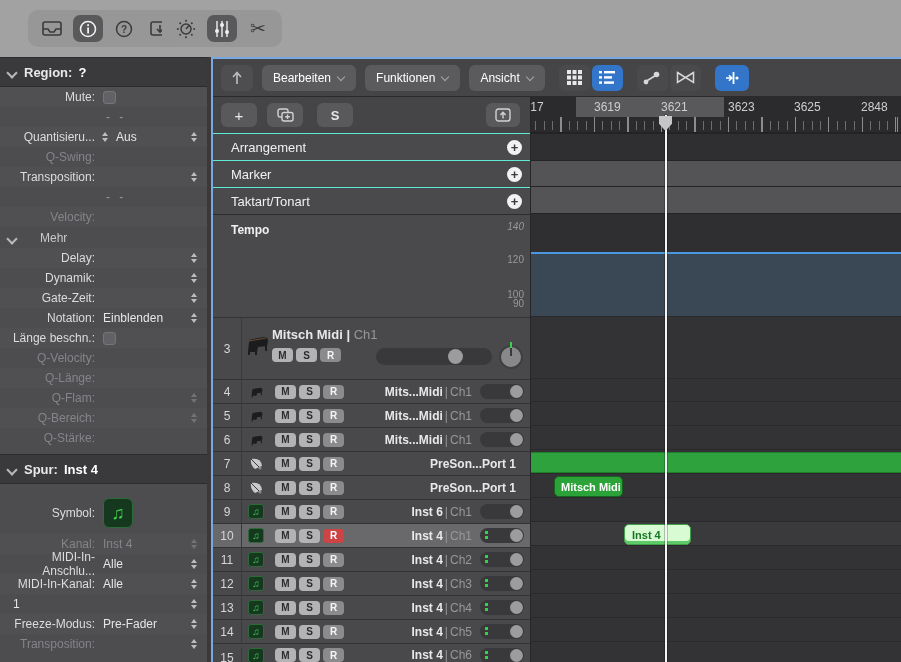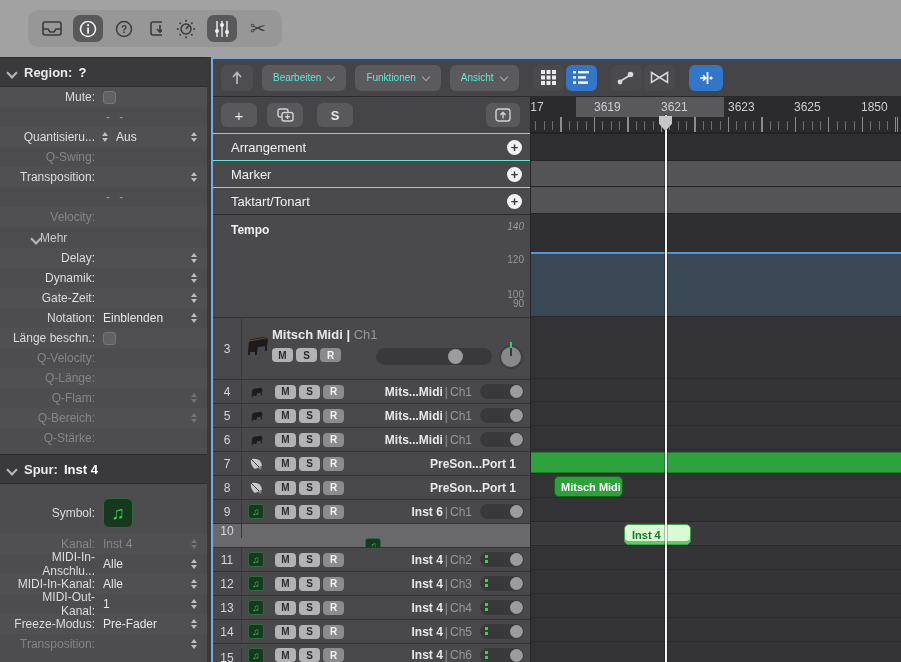--- a/index.html
+++ b/index.html
@@ -32,33 +32,33 @@
   .lbl { width:90px; text-align:right; padding-right:5px; flex:none; color:#dcdcde; }
   .val { color:#e6e6e8; margin-left:3px; }
   .dim .lbl, .dim .val { color:#84848a; }
   .dashes { margin-left:6px; color:#9a9a9e; letter-spacing:3px; }
   .stp { display:flex; flex-direction:column; gap:2px; align-items:center; margin-left:2px; }
   .stp i { width:0; height:0; border-left:3px solid transparent; border-right:3px solid transparent; display:block; }
   .stp .u { border-bottom:4px solid #bdbdbf; } .stp .d { border-top:4px solid #bdbdbf; }
   .stp.dimstp .u { border-bottom-color:#737377; } .stp.dimstp .d { border-top-color:#737377; }
   .stp.r { position:absolute; right:10px; top:50%; transform:translateY(-50%); }
   .chk { width:13px; height:13px; border-radius:3px; background:#626266; border:1px solid #757579; margin-left:3px; }
-  .mehr-row { height:21px; display:flex; align-items:center; padding-left:8px; color:#c9c9cb; gap:0;margin-left:24px; }
+  .mehr-row { height:21px; display:flex; align-items:center; padding-left:8px; color:#c9c9cb; gap:24px; }
   .symrow { height:42px; display:flex; align-items:center; padding:0 10px; }
   .note-badge { width:30px; height:30px; border-radius:6px; background:#16381e; border:1px solid #2d6a3a;
     display:flex; align-items:center; justify-content:center; color:#3fd052; font-size:18px; margin-left:3px; }
 
   
   .main { position:absolute; left:211px; top:57px; width:690px; height:605px; background:#454547;
     border-top:2px solid #79a9e2; border-left:2px solid #79a9e2; }
   .main-toolbar { position:relative; height:38px; border-bottom:1px solid #2a2a2c; display:flex; align-items:center; }
   .mt-btn { height:26px; border-radius:6px; background:#4e4e50; display:flex; align-items:center; justify-content:center;
     color:#c0c0c2; }
   .up-btn { width:32px; margin-left:8px; font-size:15px; }
-  .menu-btn { background:#5b5b5e; color:#5eead4; font-size:10px; padding:0 11px; gap:7px; margin-left:9px; }
+  .menu-btn { background:#5b5b5e; color:#ffffff; font-size:12px; padding:0 11px; gap:7px; margin-left:9px; }
   .menu-btn .mchev { width:7px; height:7px; position:relative; }
   .menu-btn .mchev::before { content:""; position:absolute; left:0; top:0; width:5px; height:5px;
     border-right:1.5px solid #a9a9ab; border-bottom:1.5px solid #a9a9ab; transform:rotate(45deg); }
   .view-group { display:flex; margin-left:14px; gap:2px; }
   .sq-btn { width:31px; height:26px; border-radius:6px; background:#4a4a4c; display:flex; align-items:center; justify-content:center; }
   .sq-btn.blue { background:#3376c9; }
 
   .main-body { position:relative; width:688px; height:565px; }
   .hdr-panel { position:absolute; left:0; top:0; width:317px; height:565px; }
   .timeline  { position:absolute; left:317px; top:0; width:371px; height:565px; border-left:1px solid #262628; background:#333335; }
@@ -73,21 +73,21 @@
     color:#3a3a3c; font-size:13px; font-weight:bold; display:flex; align-items:center; justify-content:center; line-height:1; }
   .tempo-hdr { height:103px; background:#4a4a4c; border-top:1px solid #2c2c2e; position:relative;
     color:#f0f0f2; font-size:13px; }
   .tempo-hdr .tname { position:absolute; left:18px; top:8px; }
   .tempo-scale { position:absolute; right:4px; top:0; width:30px; height:100%; font-size:10px; color:#98989b; text-align:right; }
   .ts-v { position:absolute; right:2px; }
 
   
   .trow { position:relative; display:flex; align-items:center; background:#49494b; border-top:1px solid #333335;
     color:#e8e8ea; }
-  .trow.sel { background:#69696c;flex-direction:column; }
+  .trow.sel { background:#69696c; }
   .tnum { width:29px; align-self:stretch; display:flex; align-items:center; justify-content:center;
     font-size:12px; color:#d6d6d8; border-right:1px solid #3a3a3c; flex:none; }
   .ticon { width:22px; margin-left:3px; display:flex; justify-content:center; flex:none; }
   .notesm { width:16px; height:15px; border-radius:3px; background:#16381e; border:1px solid #2d6a3a;
     display:flex; align-items:center; justify-content:center; color:#3fd052; font-size:10px; }
   .msr { display:flex; gap:3px; margin-left:8px; flex:none; }
   .mb { width:21px; height:14px; border-radius:4px; font-size:10px; font-weight:bold; display:flex;
     align-items:center; justify-content:center; }
   .mb.m, .mb.s { background:#b3b3b5; color:#2c2c2e; }
   .mb.r { background:#8b8b8e; color:#f4f4f6; }
@@ -350,21 +350,20 @@
   </div>
   <div class="irow">
     <span class="lbl">MIDI-In-Kanal:</span>
     <span class="val">Alle</span>
     <span class="stp r">
         <i class="u"></i>
         <i class="d"></i>
       </span>
   </div>
   <div class="irow">
-    <span class="lbl">MIDI-Out-Kanal:</span>
     <span class="val">1</span>
     <span class="stp r">
         <i class="u"></i>
         <i class="d"></i>
       </span>
   </div>
   <div class="irow">
     <span class="lbl">Freeze-Modus:</span>
     <span class="val">Pre-Fader</span>
     <span class="stp r">
@@ -755,21 +754,21 @@
     </div>
 
     <div class="timeline">
       <div class="ruler">
         <div class="cycle-band"></div>
         <span class="rnum" style="left:-14px;">3617</span>
         <span class="rnum" style="left:63px;">3619</span>
         <span class="rnum" style="left:130px;">3621</span>
         <span class="rnum" style="left:197px;">3623</span>
         <span class="rnum" style="left:263px;">3625</span>
-        <span class="rnum" style="left:330px;">1850</span>
+        <span class="rnum" style="left:330px;">2848</span>
         <div class="rticks"></div>
         <div class="rbars"></div>
       </div>
       <div class="lane dark grid-d" style="height:27px;"></div>
       <div class="lane light grid-l" style="height:26px;"></div>
       <div class="lane light grid-l" style="height:27px;"></div>
       <div class="lane dark grid-d tempo-lane">
         <div class="tempo-fill"></div>
       </div>
 

